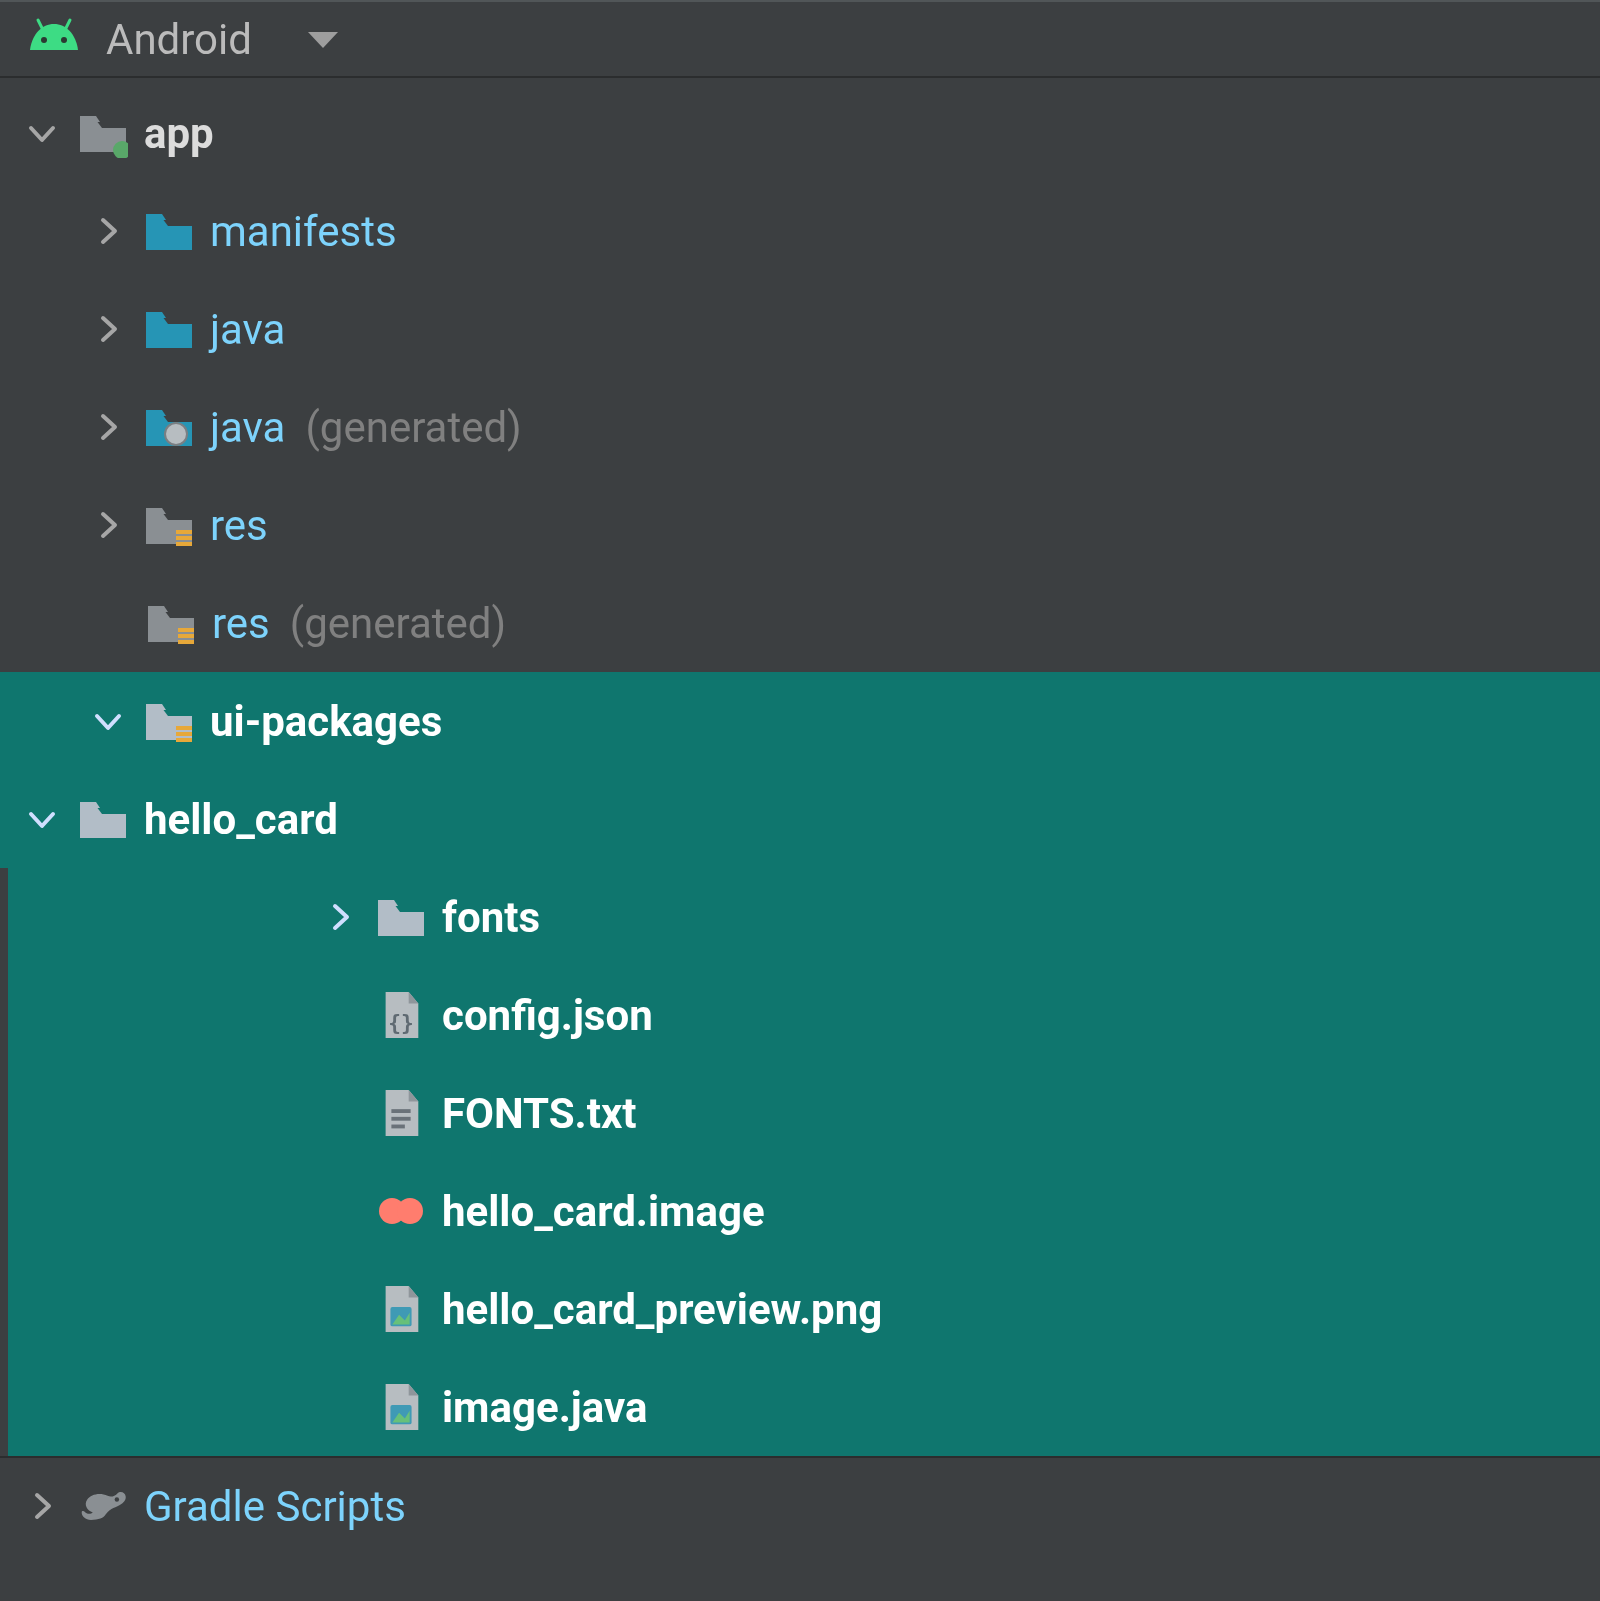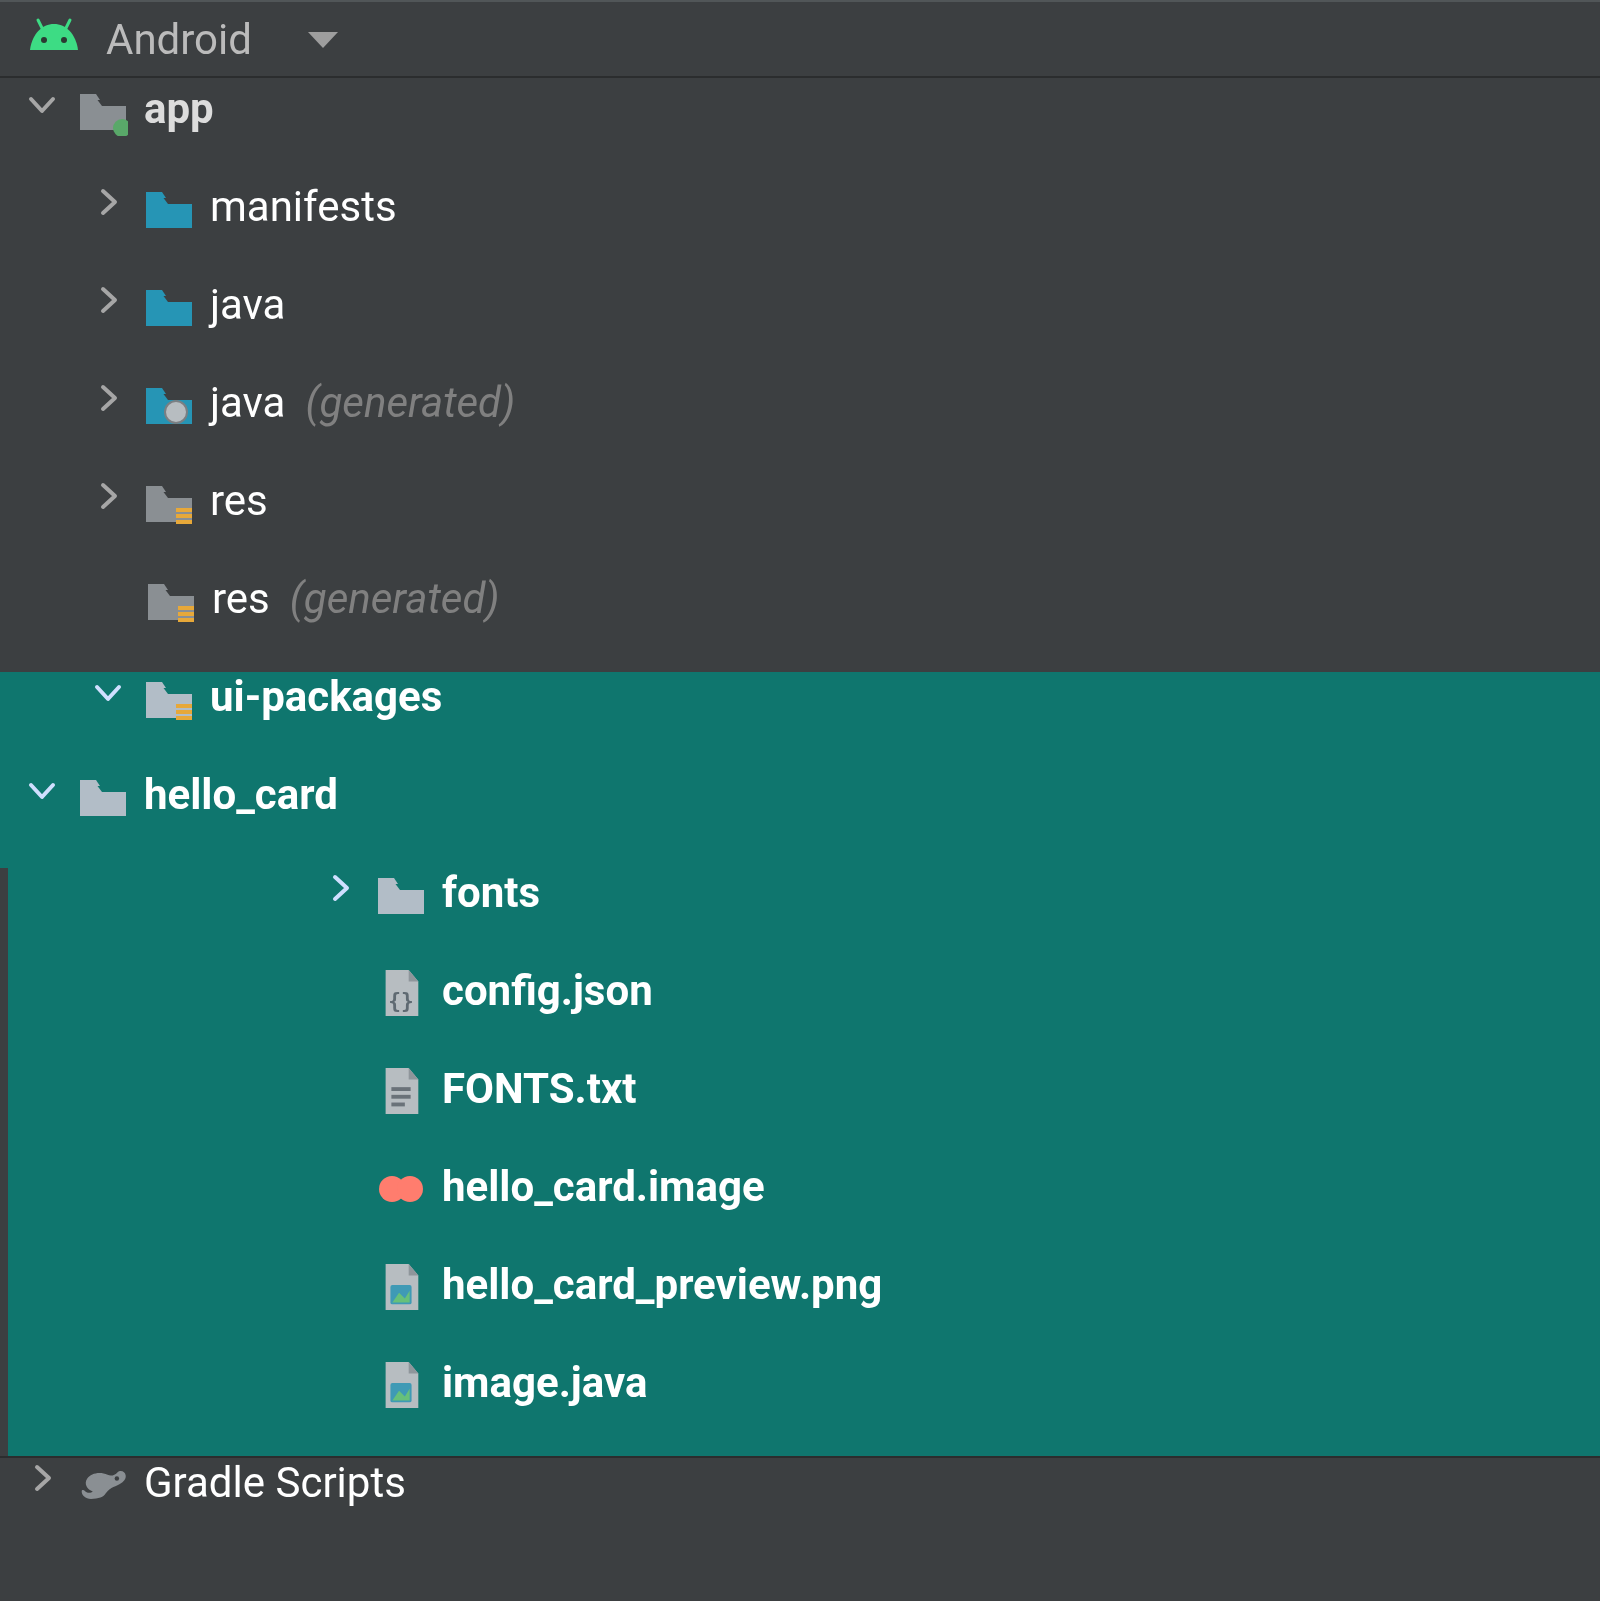--- a/index.html
+++ b/index.html
@@ -23,39 +23,39 @@
     border-top: 2px solid #515658;
     border-bottom: 2px solid #2b2d2e;
   }
   .header .title { color: #bbbbbb; font-size: 42px; margin-left: 6px; }
   .header .spacer { flex: 1; }
 
   
   .tree { flex: 1; background: #3c3f41; padding-top: 6px; }
   .row {
     display: flex;
-    align-items: flex-start;
+    align-items: center;
     height: 98px;
     padding-left: 22px;
     gap: 14px;
     white-space: nowrap;
   }
   .row.selected { background: #0f766e; color: #ffffff; font-weight: bold; }
   .row .arrow-slot {
     width: 40px; height: 40px; display: flex; align-items: center; justify-content: center;
   }
   .row .icon-slot {
     width: 54px; height: 54px; display: flex; align-items: center; justify-content: center;
   }
-  .label { font-size: 42px; color: #ffffff; }
+  .label { font-size: 42px; color: #7dd3fc; }
   .label.bold { font-weight: 700; color: #dcdcdc; }
   .row.selected .label,
   .row.selected .label.bold,
   .row.selected .suffix { color: #ffffff; }
-  .suffix { color: #808080; font-size: 42px; margin-left: 6px; font-style: italic; }
+  .suffix { color: #808080; font-size: 42px; margin-left: 6px; }
 
   
   .ind-0 { padding-left: 22px; }
   .ind-1 { padding-left: 88px; }
   .ind-1b { padding-left: 144px; }
   .ind-2 { }
   .ind-3 { padding-left: 312px; margin-left: 8px; }
   .ind-sp { width: 40px; }
 
   

